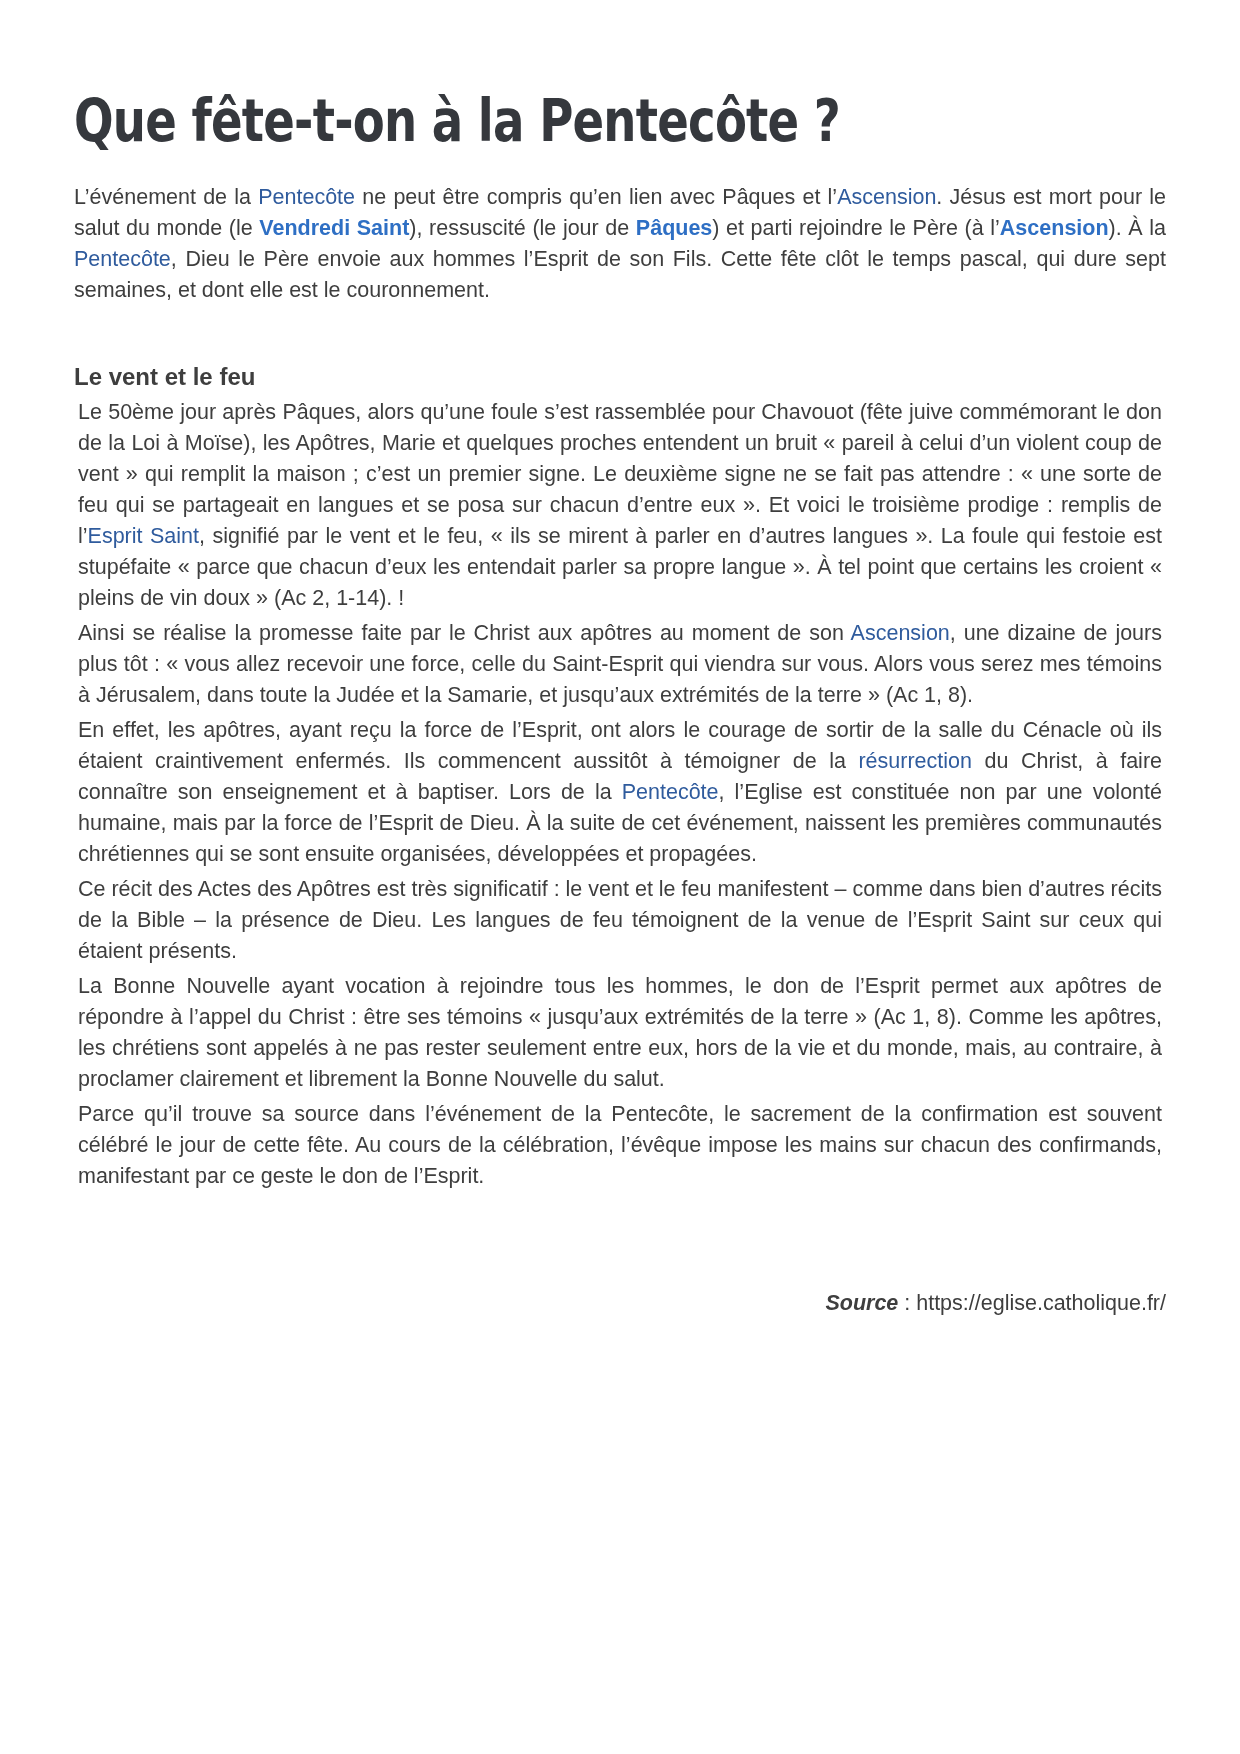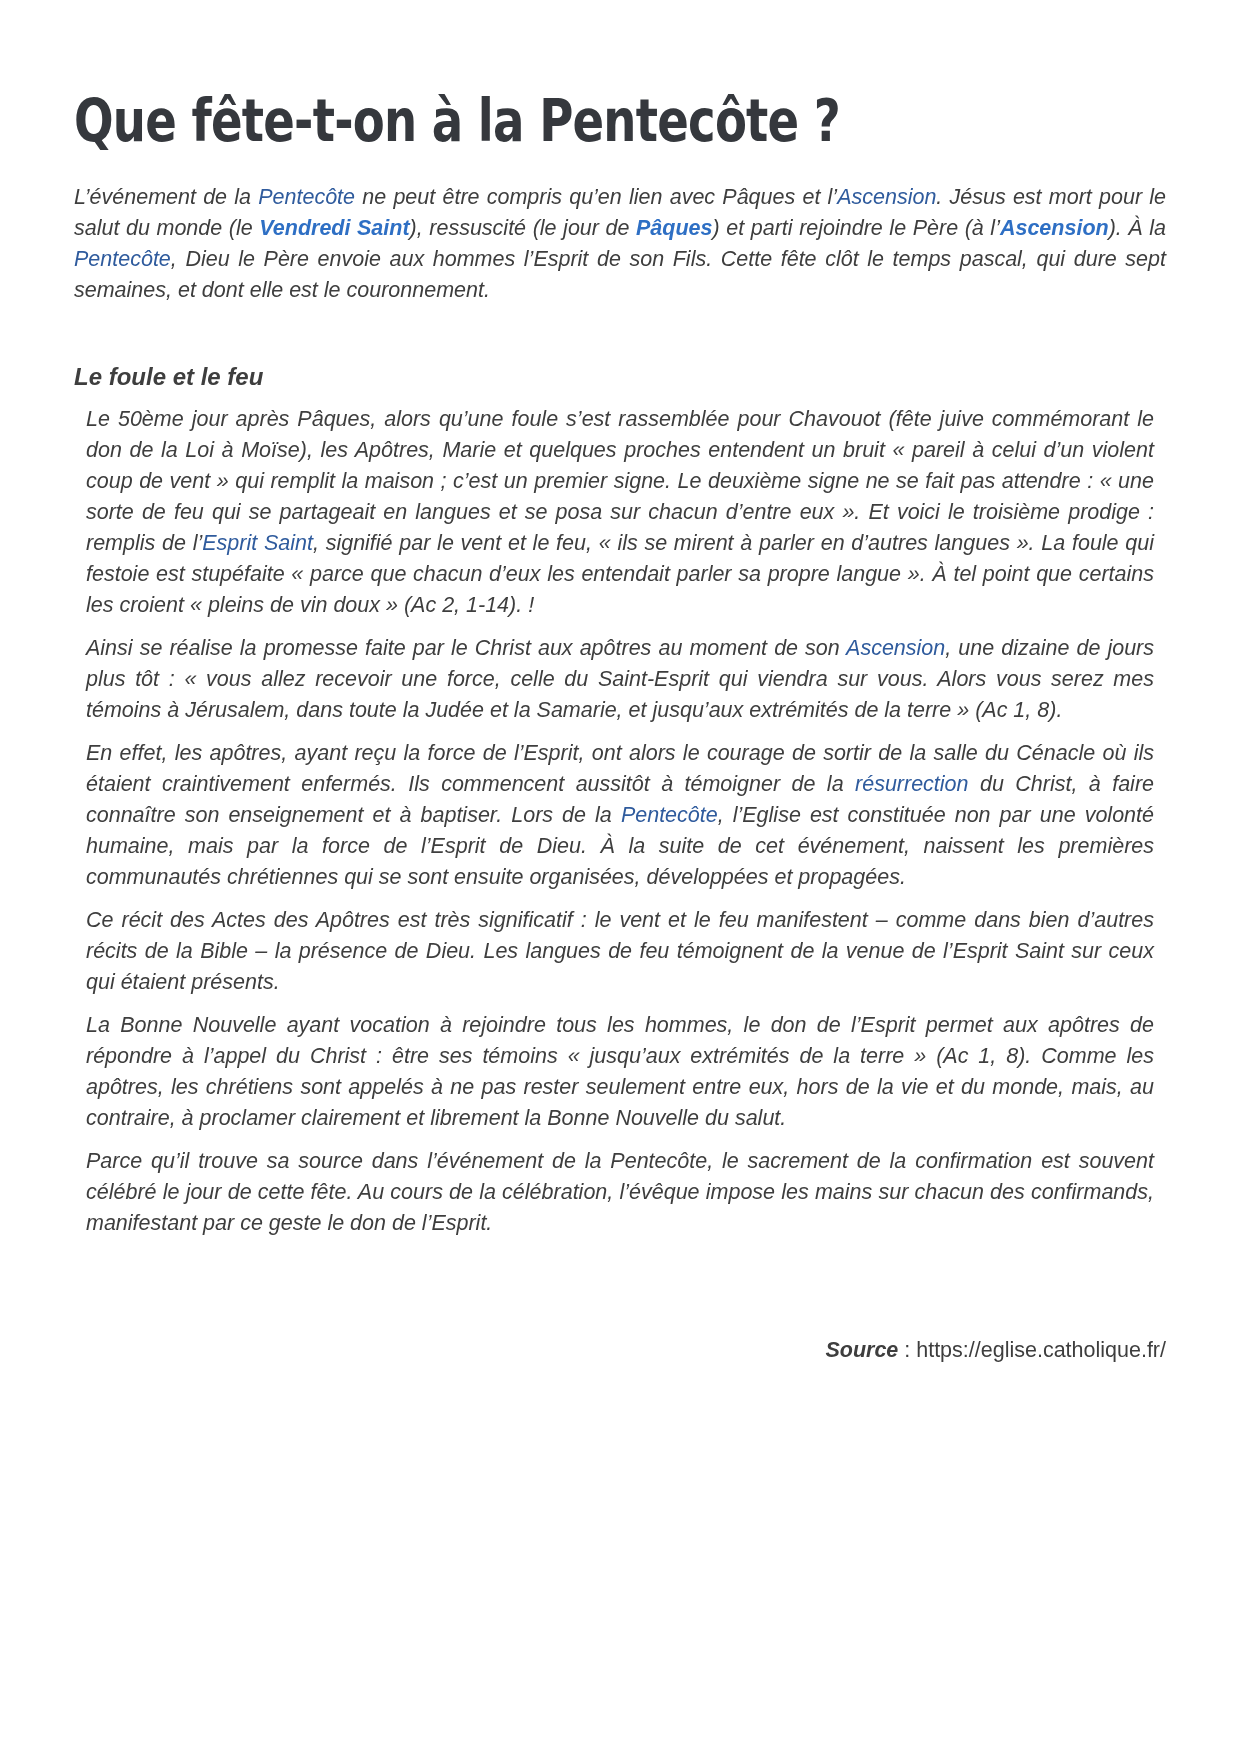--- a/index.html
+++ b/index.html
@@ -27,32 +27,31 @@
     white-space: nowrap;
     transform: scaleX(0.79);
     transform-origin: 0 50%;
   }
 
   .body-text, .intro {
     font-size: 21.5px;
     line-height: 31px;
     text-align: justify;
     margin: 0;
-    font-style: italic;
   }
 
   .section-heading {
     font-size: 24px;
     font-weight: 700;
     color: var(--text, #3E3E3E);
     margin: 55px 0 5px 0;
     text-align: left;
   }
 
-  .body-para { margin: 12px; }
+  .body-para { margin: 4px; }
 
   .seg-plain { color: var(--text, #3E3E3E); }
   .seg-link { color: var(--link, #2F5B9D); }
   .seg-linkBold { color: var(--linkBold, #2E6FC4); font-weight: 700; }
 
   .source-line {
     margin: 96px 0 0 0;
     font-size: 21.5px;
     line-height: 31px;
     text-align: right;
@@ -65,21 +64,21 @@
 </head>
 <body>
 
 <div class="page">
 
   <h1 class="doc-title">Que fête-t-on à la Pentecôte ?</h1>
 
   <p class="intro"><span class="seg-plain">L’événement de la </span><span class="seg-link">Pentecôte</span><span class="seg-plain"> ne peut être compris qu’en lien avec Pâques et l’</span><span class="seg-link">Ascension</span><span class="seg-plain">. Jésus est mort pour le salut du monde (le </span><span class="seg-linkBold">Vendredi Saint</span><span class="seg-plain">), ressuscité (le jour de </span><span class="seg-linkBold">Pâques</span><span class="seg-plain">) et parti rejoindre le Père (à l’</span><span class="seg-linkBold">Ascension</span><span class="seg-plain">). À la </span><span class="seg-link">Pentecôte</span><span class="seg-plain">, Dieu le Père envoie aux hommes l’Esprit de son Fils. Cette fête clôt le temps pascal, qui dure sept semaines, et dont elle est le couronnement.</span></p>
 
   <section class="body-text">
-    <h2 class="section-heading">Le foule et le feu</h2>
+    <h2 class="section-heading">Le vent et le feu</h2>
     <div>
         <p class="body-para"><span class="seg-plain">Le 50ème jour après Pâques, alors qu’une foule s’est rassemblée pour Chavouot (fête juive commémorant le don de la Loi à Moïse), les Apôtres, Marie et quelques proches entendent un bruit « pareil à celui d’un violent coup de vent » qui remplit la maison ; c’est un premier signe. Le deuxième signe ne se fait pas attendre : « une sorte de feu qui se partageait en langues et se posa sur chacun d’entre eux ». Et voici le troisième prodige : remplis de l’</span><span class="seg-link">Esprit Saint</span><span class="seg-plain">, signifié par le vent et le feu, « ils se mirent à parler en d’autres langues ». La foule qui festoie est stupéfaite « parce que chacun d’eux les entendait parler sa propre langue ». À tel point que certains les croient « pleins de vin doux » (Ac 2, 1-14). !</span></p>
         <p class="body-para"><span class="seg-plain">Ainsi se réalise la promesse faite par le Christ aux apôtres au moment de son </span><span class="seg-link">Ascension</span><span class="seg-plain">, une dizaine de jours plus tôt : « vous allez recevoir une force, celle du Saint-Esprit qui viendra sur vous. Alors vous serez mes témoins à Jérusalem, dans toute la Judée et la Samarie, et jusqu’aux extrémités de la terre » (Ac 1, 8).</span></p>
         <p class="body-para"><span class="seg-plain">En effet, les apôtres, ayant reçu la force de l’Esprit, ont alors le courage de sortir de la salle du Cénacle où ils étaient craintivement enfermés. Ils commencent aussitôt à témoigner de la </span><span class="seg-link">résurrection</span><span class="seg-plain"> du Christ, à faire connaître son enseignement et à baptiser. Lors de la </span><span class="seg-link">Pentecôte</span><span class="seg-plain">, l’Eglise est constituée non par une volonté humaine, mais par la force de l’Esprit de Dieu. À la suite de cet événement, naissent les premières communautés chrétiennes qui se sont ensuite organisées, développées et propagées.</span></p>
       </div>
   </section>
 
   <section class="body-text">
     <div>
         <p class="body-para"><span class="seg-plain">Ce récit des Actes des Apôtres est très significatif : le vent et le feu manifestent – comme dans bien d’autres récits de la Bible – la présence de Dieu. Les langues de feu témoignent de la venue de l’Esprit Saint sur ceux qui étaient présents.</span></p>

